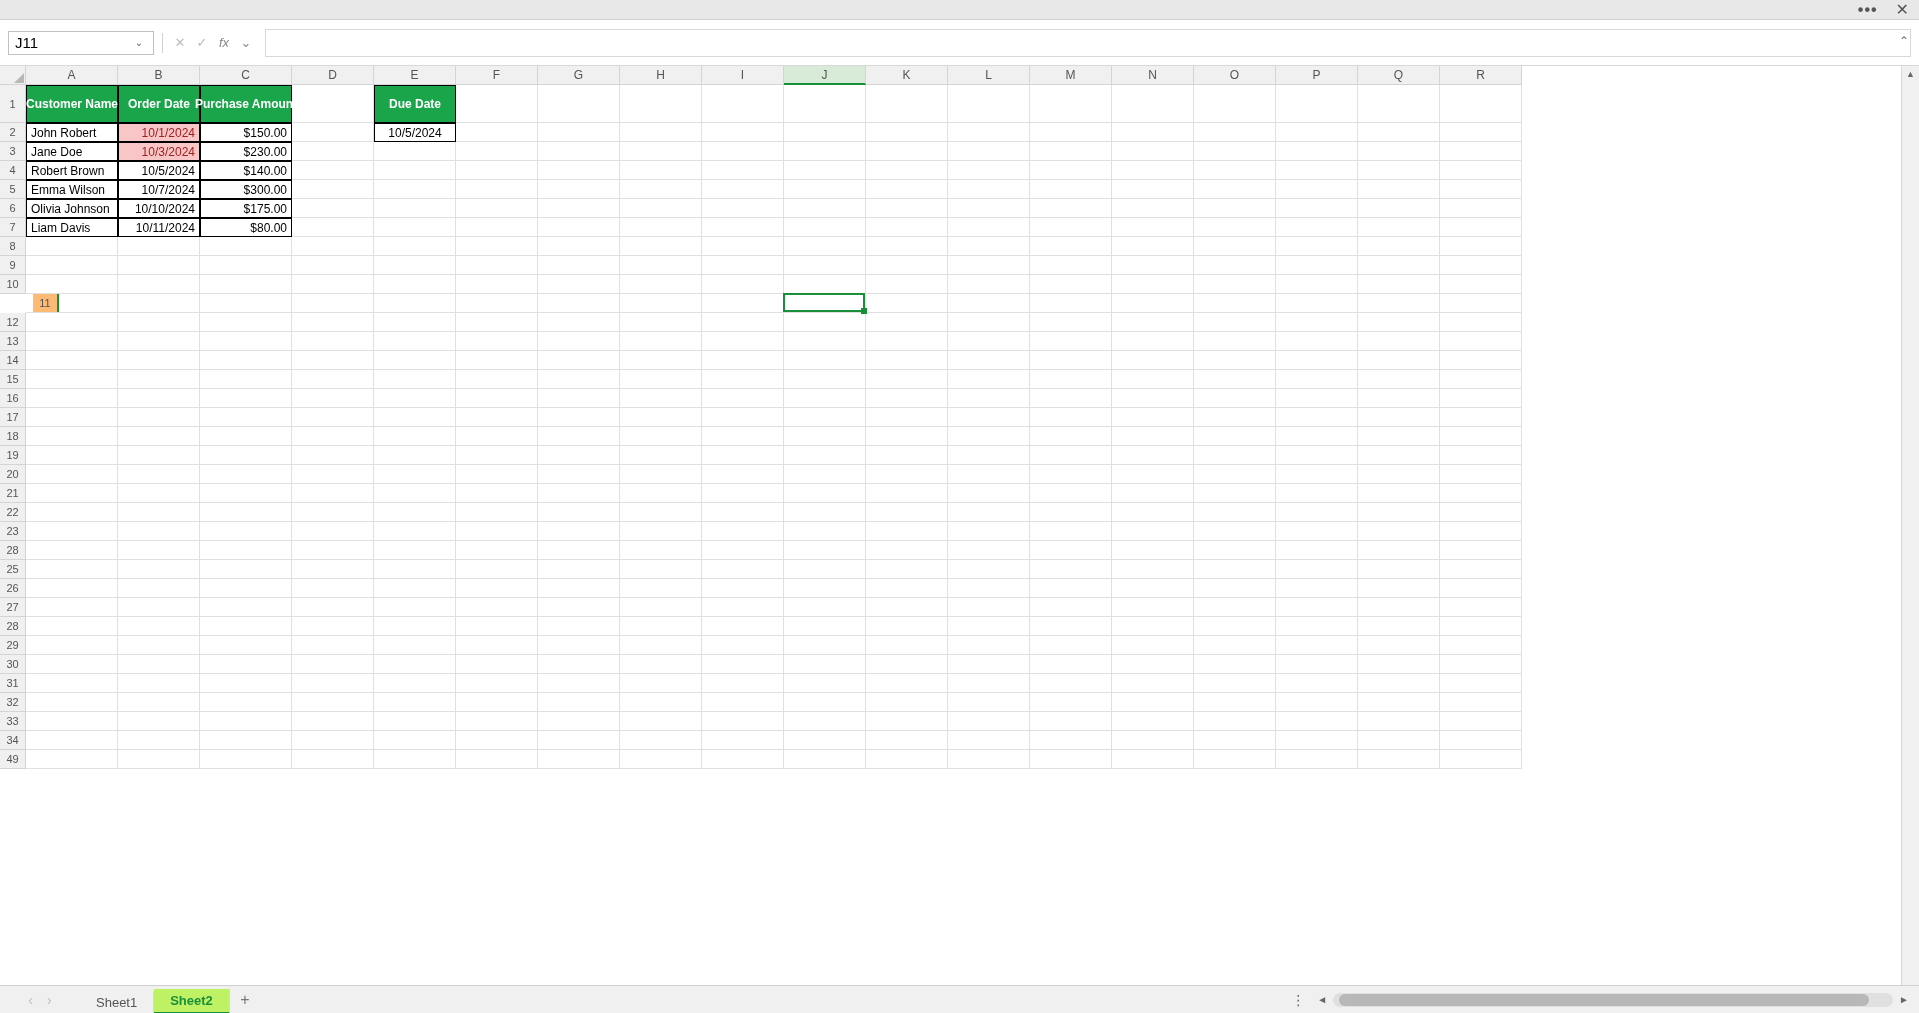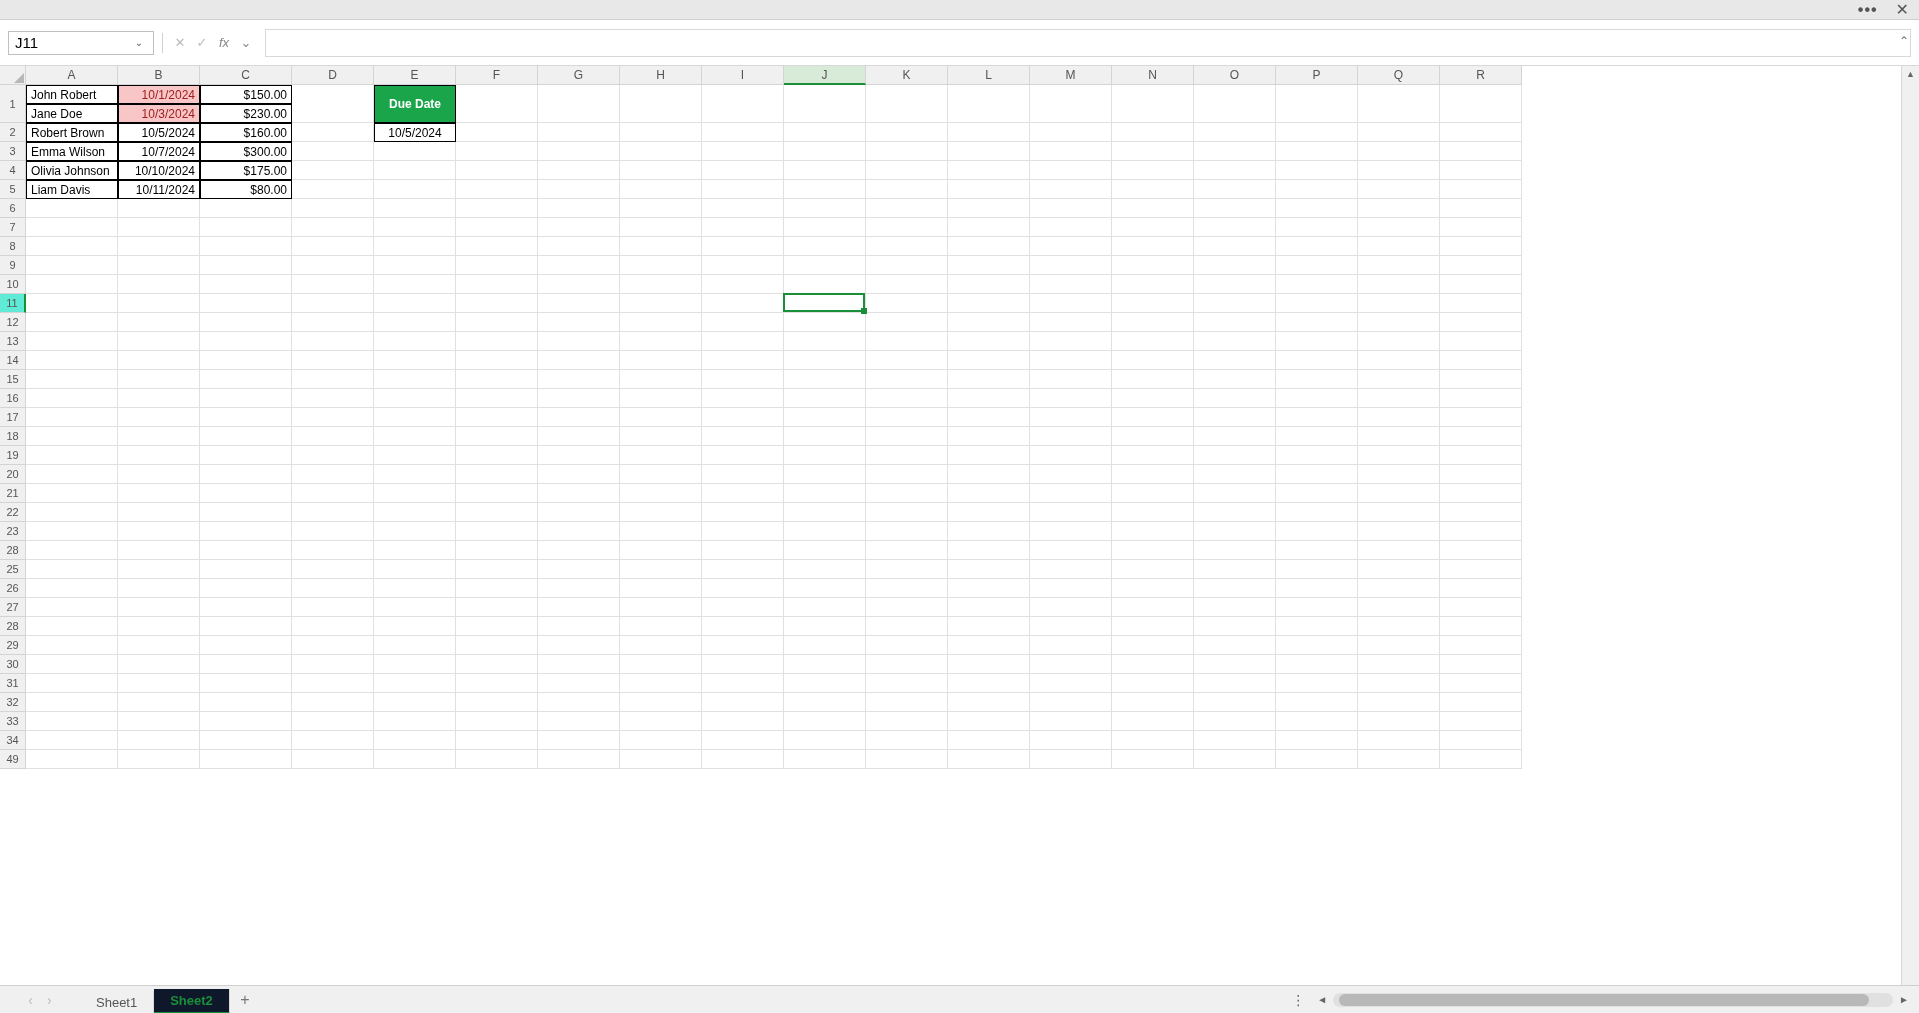--- a/index.html
+++ b/index.html
@@ -24,21 +24,21 @@
     .corner::after{content:""; position:absolute; right:1px; bottom:1px; width:0;height:0; border-style:solid; border-width:0 0 10px 10px; border-color:transparent transparent #b8b8b8 transparent;}
     
     .col-headers{position:absolute; left:26px; top:0; height:19px; display:flex;}
     .col-head{height:19px; background:#f0f0f0; border-right:1px solid #d4d4d4; border-bottom:1px solid #d4d4d4; font-size:12px; color:#555; display:flex;align-items:center;justify-content:center; cursor:pointer;}
     .col-head.active{background:#d8ead8; border-bottom:2px solid #1a8f3a;}
     
     .row-headers{position:absolute; left:0; top:19px; width:26px;}
     .row-head{width:26px; background:#f0f0f0; border-right:1px solid #d4d4d4; border-bottom:1px solid #d4d4d4; font-size:11px; color:#555; display:flex;align-items:center;justify-content:center; cursor:pointer;}
     .row-head.tall{height:38px;}
     .row-head.norm{height:19px;}
-    .row-head.active{background:#5eead4; border-right:2px solid #1a8f3a;}
+    .row-head.active{background:#fdba74; border-right:2px solid #1a8f3a;margin-left:33px;}
     
     .cells{position:absolute; left:26px; top:19px;}
     .cell-row{display:flex;}
     .cell{height:19px; border-right:1px solid #e0e0e0; border-bottom:1px solid #e0e0e0; font-size:12px; padding:0 4px; display:flex; align-items:center; white-space:nowrap; overflow:hidden; cursor:cell;}
     .cell.tall{height:38px;}
     
     .bordered-table{position:absolute;}
     .tcell{border:1px solid #000; font-size:12px; padding:0 4px; display:flex; align-items:center; white-space:nowrap; background:#fff; cursor:cell;}
     .th{background:#1aa54a; color:#fff; font-weight:bold; justify-content:center; text-align:center;}
     .overdue{background:#f8c6c6; color:#a02020; justify-content:flex-end;}
@@ -49,21 +49,21 @@
     .fill-handle{position:absolute; width:6px; height:6px; background:#1a8f3a; right:-4px; bottom:-4px;}
     
     .vscroll{position:absolute; right:0; top:66px; bottom:28px; width:18px; background:#f0f0f0; border-left:1px solid #d8d8d8;}
     .vscroll .arrow{height:16px; display:flex;align-items:center;justify-content:center; font-size:9px; color:#666; cursor:pointer;}
     
     .footer{position:absolute; bottom:0; left:0; right:0; height:28px; background:#f0f0f0; border-top:1px solid #d0d0d0; display:flex; align-items:center;}
     .sheet-nav{width:80px; display:flex; align-items:center; justify-content:center; gap:14px;}
     .sheet-nav span{font-size:14px; color:#bbb; cursor:pointer;}
     .tabs{display:flex; align-items:flex-end; height:28px;}
     .tab{padding:4px 16px; font-size:13px; color:#555; cursor:pointer; border-right:1px solid #d8d8d8;}
-    .tab.active{background:#0f172a; border-bottom:2px solid #1a8f3a; color:#1a8f3a; font-weight:600;}
+    .tab.active{background:#bef264; border-bottom:2px solid #1a8f3a; color:#1a8f3a; font-weight:600;}
     .add-tab{width:30px; text-align:center; font-size:16px; color:#777; cursor:pointer;}
     .hscroll-area{flex:1; display:flex; align-items:center; justify-content:flex-end; padding-right:10px; gap:6px;}
     .hscroll-track{width:560px; height:14px; background:#e0e0e0; border-radius:7px; position:relative;}
     .hscroll-thumb{position:absolute; left:6px; top:1px; height:12px; width:530px; background:#b8b8b8; border-radius:6px;}
     .harrow{font-size:10px; color:#666; cursor:pointer;}
     .vdots{font-size:14px; color:#666; margin-right:6px; cursor:pointer;}
   </style>
 </head>
 <body>
 
@@ -843,33 +843,38 @@
         <div class="cell" style="width: 82px;"></div>
         <div class="cell" style="width: 82px;"></div>
         <div class="cell" style="width: 82px;"></div>
         <div class="cell" style="width: 82px;"></div>
         <div class="cell" style="width: 82px;"></div>
       </div>
     </div>
 
   <div class="bordered-table" id="main-table" style="left:26px; top:19px;">
       <div style="display:flex;">
+        <div class="tcell th" style="width:92px;height:38px;">Customer Name</div>
+        <div class="tcell th" style="width:82px;height:38px;">Order Date</div>
+        <div class="tcell th" style="width:92px;height:38px;">Purchase Amount</div>
+      </div>
+      <div style="display:flex;">
         <div class="tcell" style="width:92px;height:19px;">John Robert</div>
         <div class="tcell overdue" style="width:82px;height:19px;">10/1/2024</div>
         <div class="tcell money" style="width:92px;height:19px;">$150.00</div>
       </div>
       <div style="display:flex;">
         <div class="tcell" style="width:92px;height:19px;">Jane Doe</div>
         <div class="tcell overdue" style="width:82px;height:19px;">10/3/2024</div>
         <div class="tcell money" style="width:92px;height:19px;">$230.00</div>
       </div>
       <div style="display:flex;">
         <div class="tcell" style="width:92px;height:19px;">Robert Brown</div>
         <div class="tcell date" style="width:82px;height:19px;">10/5/2024</div>
-        <div class="tcell money" style="width:92px;height:19px;">$160.00</div>
+        <div class="tcell money" style="width:92px;height:19px;">$140.00</div>
       </div>
       <div style="display:flex;">
         <div class="tcell" style="width:92px;height:19px;">Emma Wilson</div>
         <div class="tcell date" style="width:82px;height:19px;">10/7/2024</div>
         <div class="tcell money" style="width:92px;height:19px;">$300.00</div>
       </div>
       <div style="display:flex;">
         <div class="tcell" style="width:92px;height:19px;">Olivia Johnson</div>
         <div class="tcell date" style="width:82px;height:19px;">10/10/2024</div>
         <div class="tcell money" style="width:92px;height:19px;">$175.00</div>

